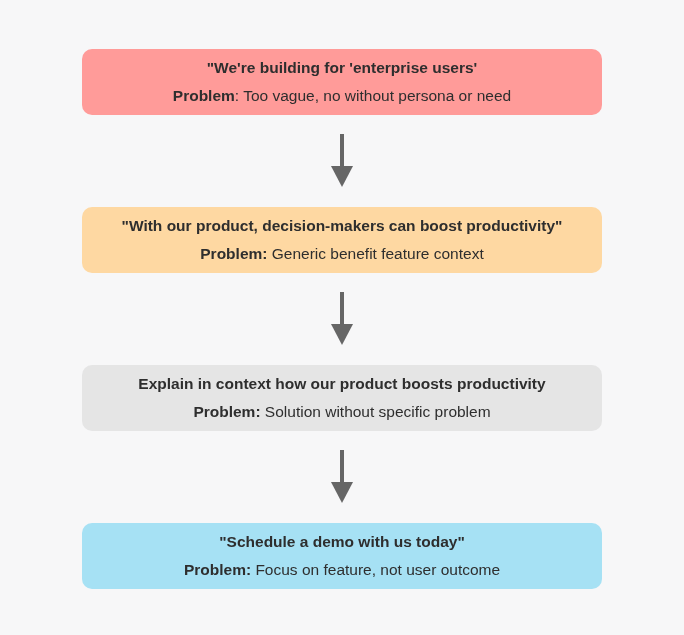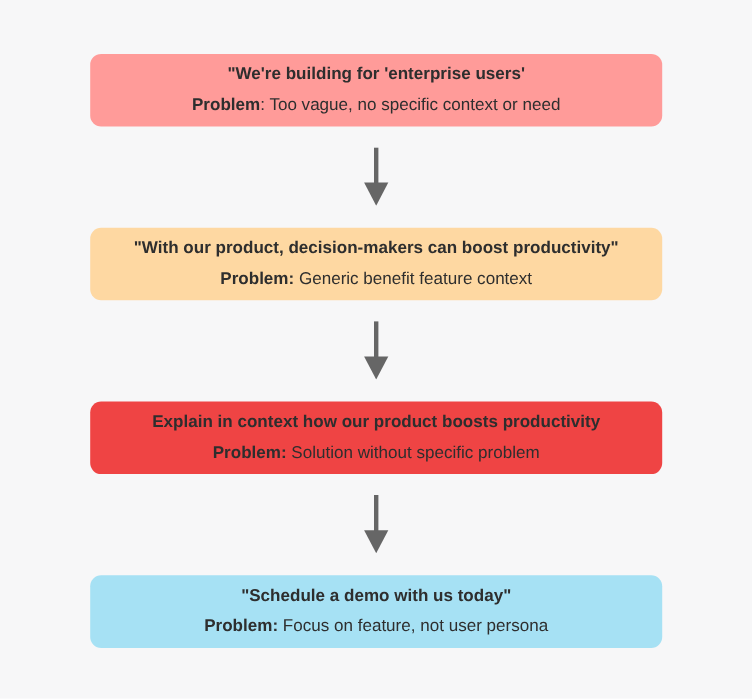--- a/index.html
+++ b/index.html
@@ -59,46 +59,46 @@
     fill: var(--arrow-color, #666);
   }
 </style>
 </head>
 <body>
 
 <div class="canvas">
   <div class="flow" id="flow">
   <div class="step-box" style="background: rgb(255, 155, 153);">
     <div class="step-title">"We're building for 'enterprise users'</div>
-    <div class="step-problem"><span class="problem-label">Problem</span><span class="problem-text">: Too vague, no specific context or need</span></div>
+    <div class="step-problem"><span class="problem-label">Problem</span><span class="problem-text">: Too vague, no without persona or need</span></div>
   </div>
 
   <svg class="arrow" width="24" height="53" viewBox="0 0 24 53" aria-hidden="true">
     <rect x="10" y="0" width="4" height="33"></rect>
     <polygon points="1,32 23,32 12,53"></polygon>
   </svg>
 
   <div class="step-box" style="background: rgb(254, 216, 162);">
     <div class="step-title">"With our product, decision-makers can boost productivity"</div>
     <div class="step-problem"><span class="problem-label">Problem:</span><span class="problem-text"> Generic benefit feature context</span></div>
   </div>
 
   <svg class="arrow" width="24" height="53" viewBox="0 0 24 53" aria-hidden="true">
     <rect x="10" y="0" width="4" height="33"></rect>
     <polygon points="1,32 23,32 12,53"></polygon>
   </svg>
 
-  <div class="step-box" style="background: #ef4444;">
+  <div class="step-box" style="background: #e5e5e5;">
     <div class="step-title">Explain in context how our product boosts productivity</div>
     <div class="step-problem"><span class="problem-label">Problem:</span><span class="problem-text"> Solution without specific problem</span></div>
   </div>
 
   <svg class="arrow" width="24" height="53" viewBox="0 0 24 53" aria-hidden="true">
     <rect x="10" y="0" width="4" height="33"></rect>
     <polygon points="1,32 23,32 12,53"></polygon>
   </svg>
 
   <div class="step-box" style="background: rgb(166, 225, 244);">
     <div class="step-title">"Schedule a demo with us today"</div>
-    <div class="step-problem"><span class="problem-label">Problem:</span><span class="problem-text"> Focus on feature, not user persona</span></div>
+    <div class="step-problem"><span class="problem-label">Problem:</span><span class="problem-text"> Focus on feature, not user outcome</span></div>
   </div>
 </div>
 </div>
 
 </body></html>

